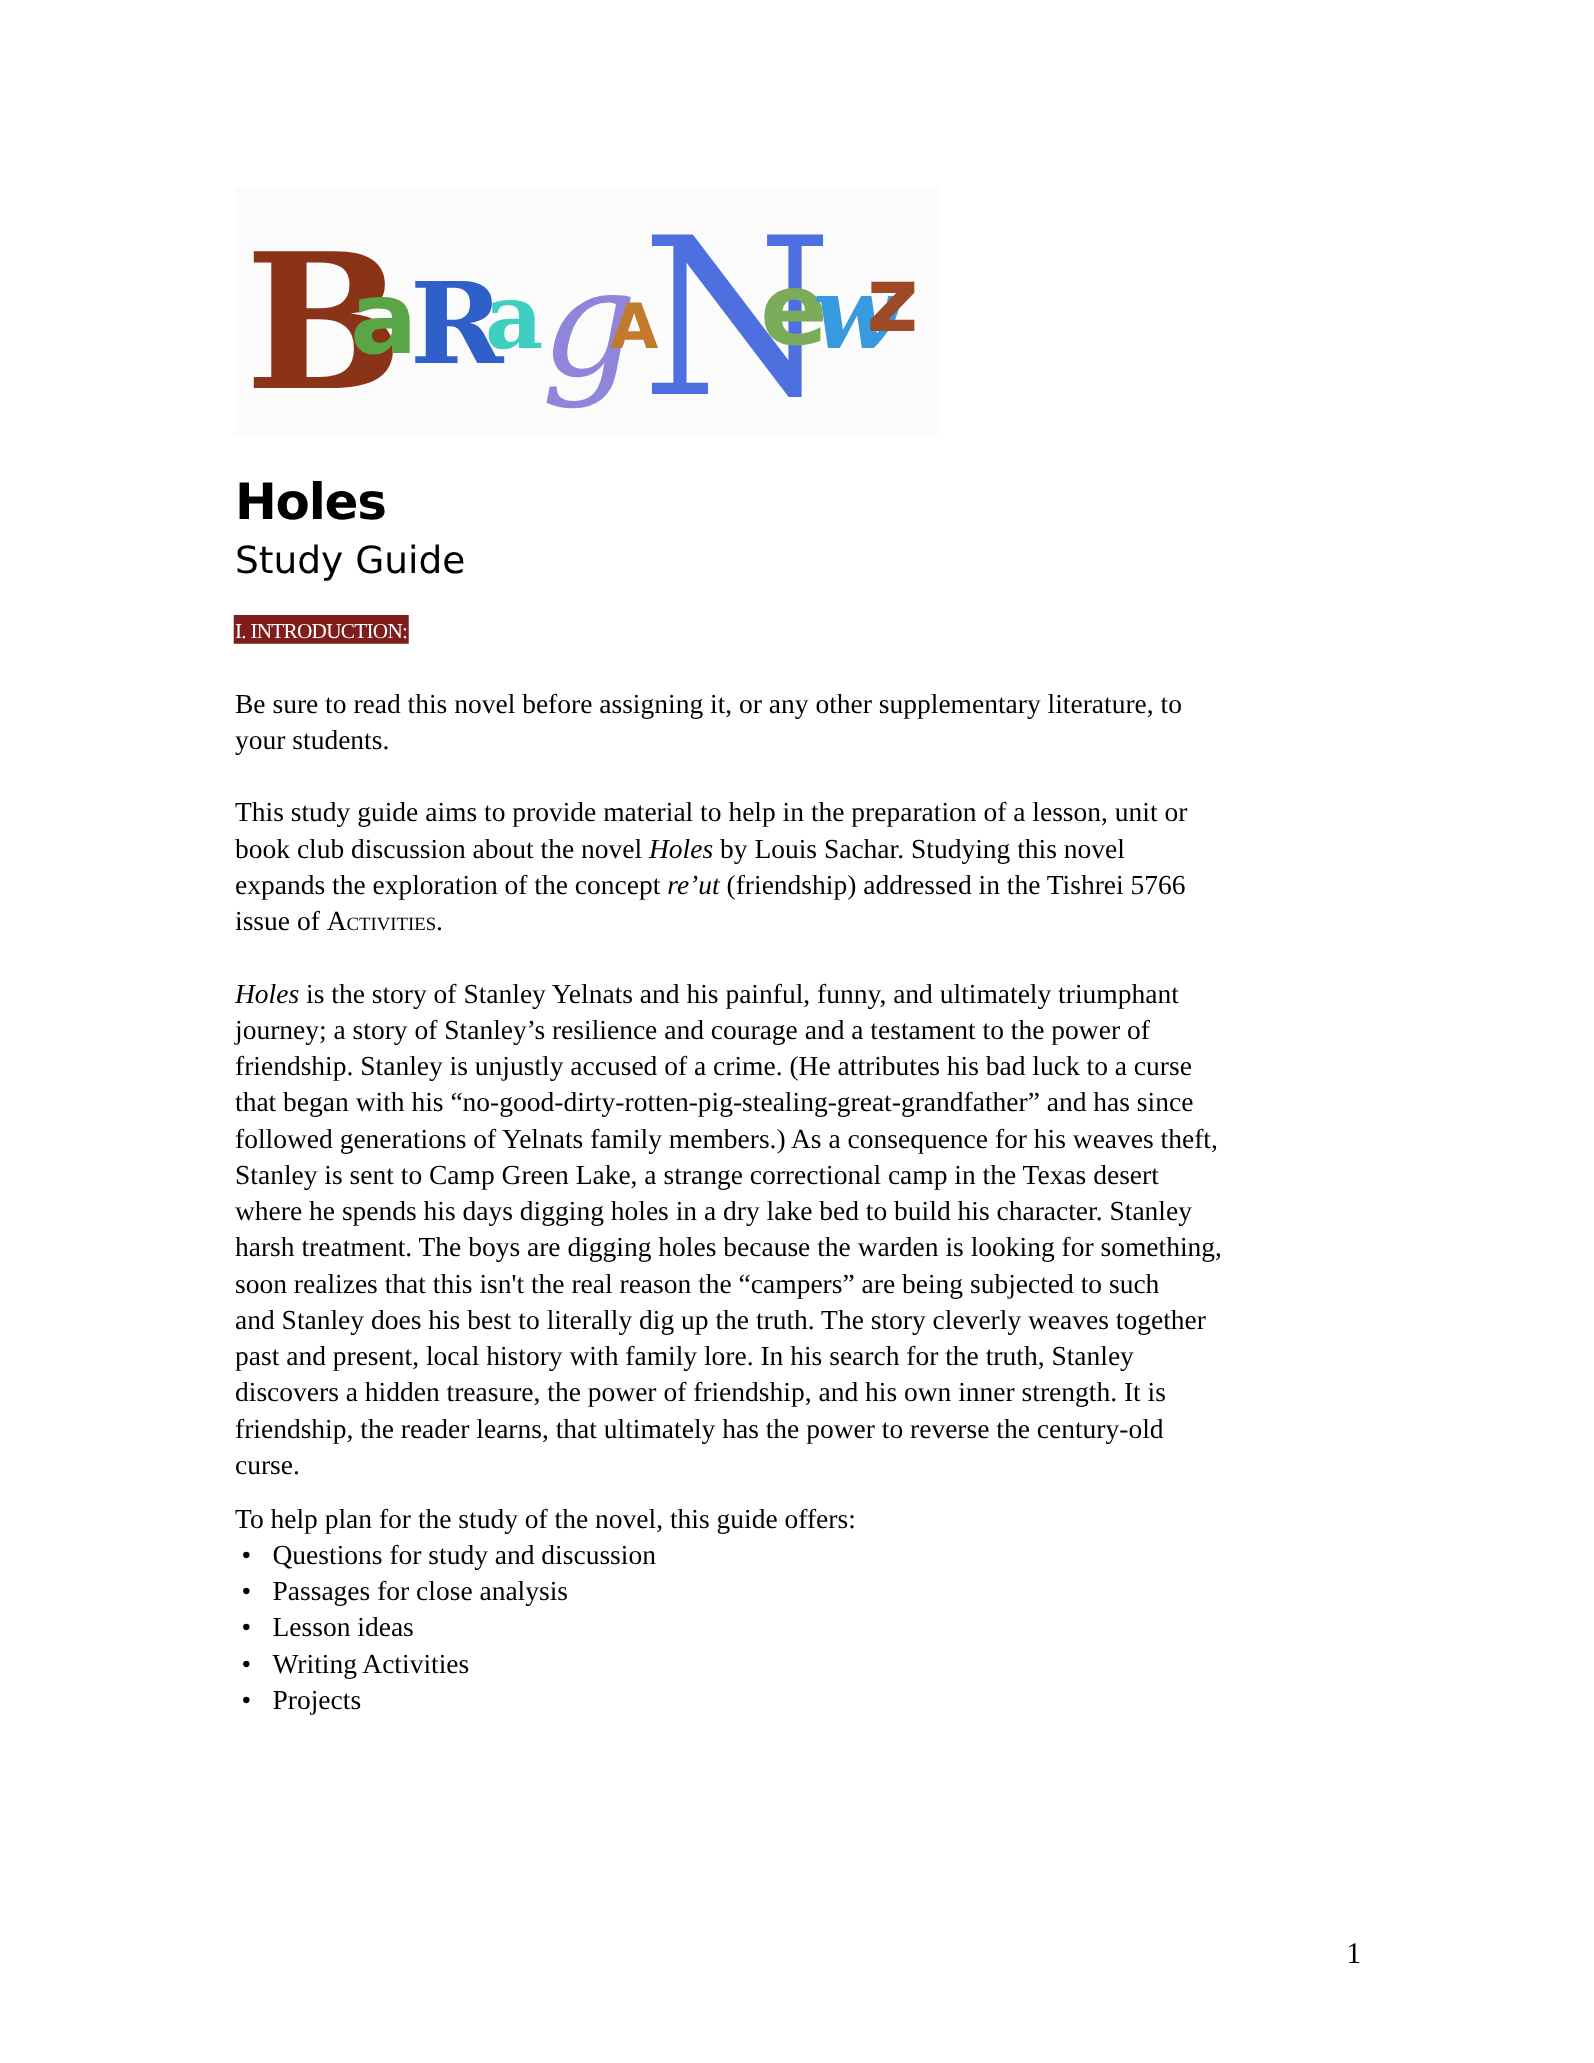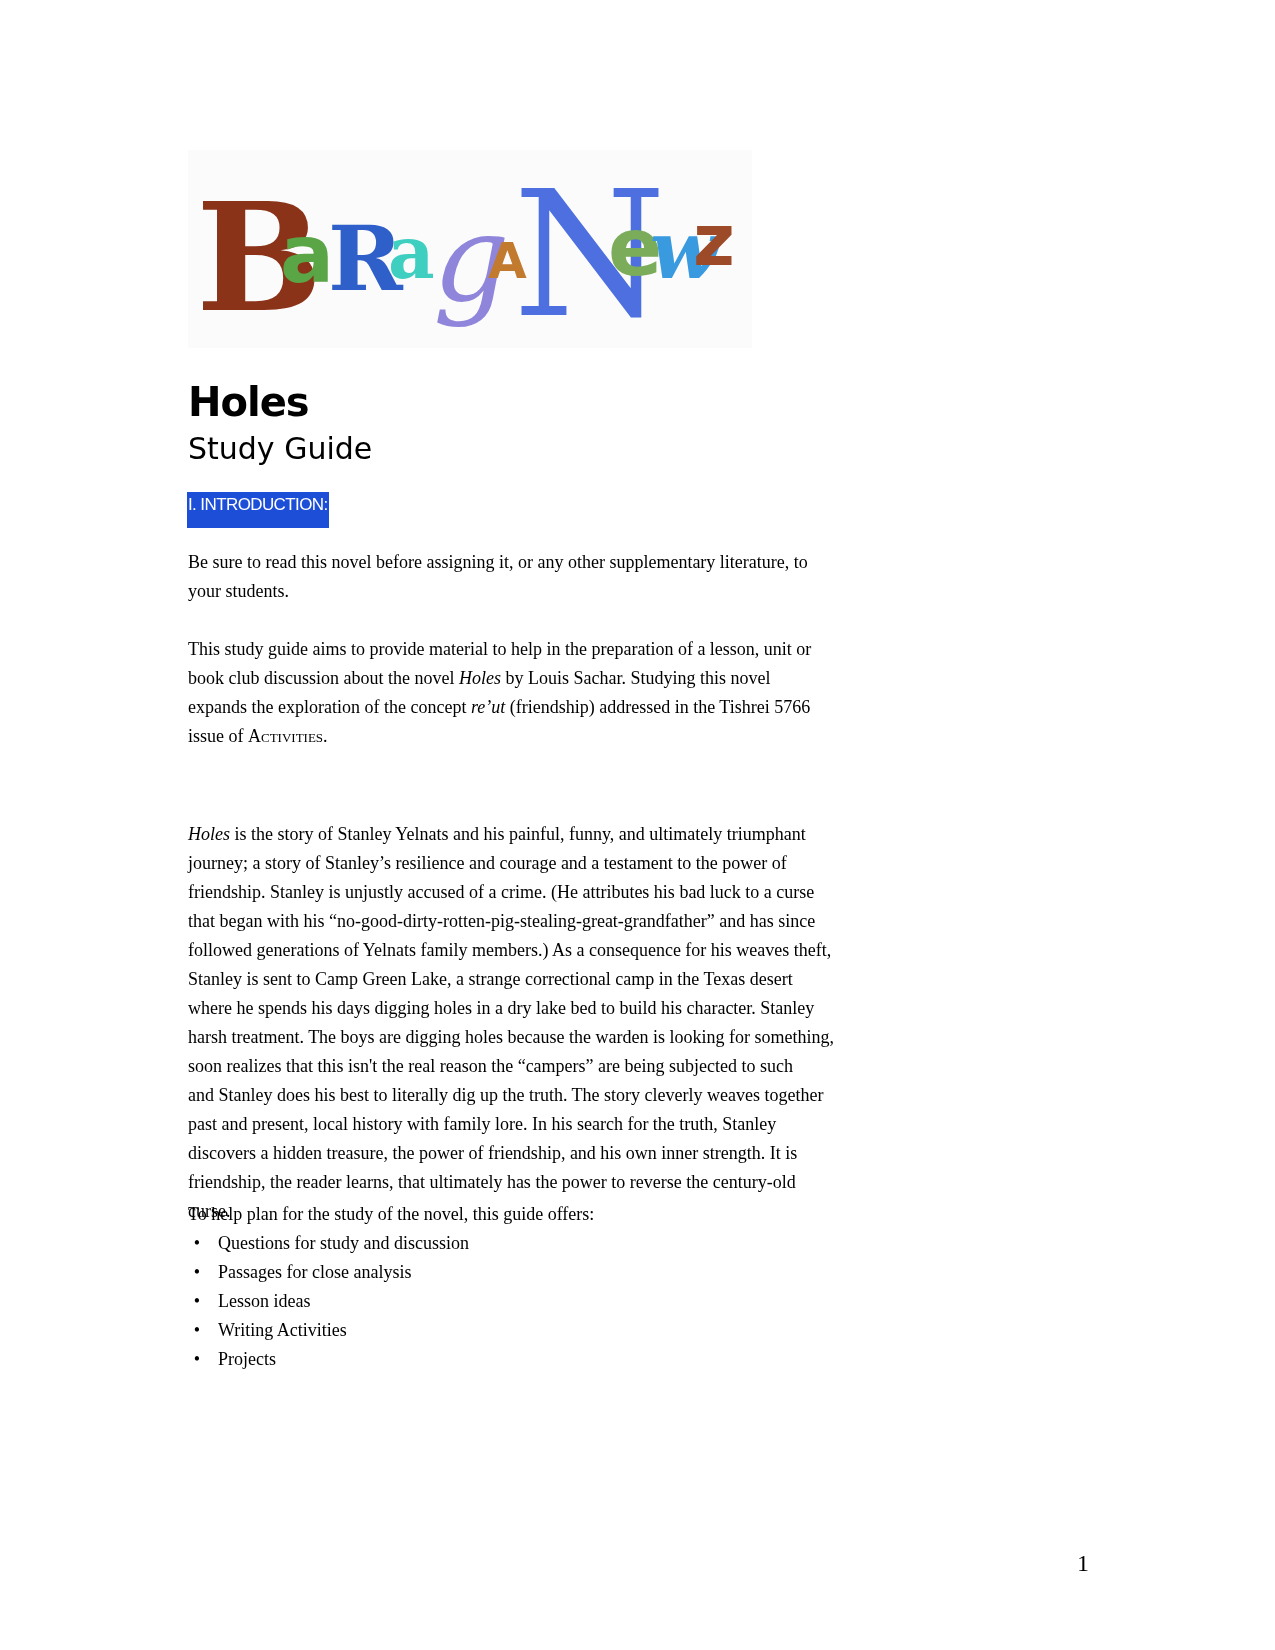--- a/index.html
+++ b/index.html
@@ -16,38 +16,38 @@
   .title {
     position: absolute; left: 188px; top: 378px;
     font-family: "DejaVu Sans", sans-serif; font-weight: bold;
     font-size: 40px; letter-spacing: -1px; color: #000; line-height: 48px;
   }
   .subtitle {
     position: absolute; left: 188px; top: 432px;
     font-family: "DejaVu Sans", sans-serif; font-size: 30px; color: #000; line-height: 34px;
   }
   .section-label {
-    position: absolute; left: 187px; top: 492px; height: 36px;
-    background: #1d4ed8; color: #fff;
-    font-family: Liberation Sans, sans-serif; font-size: 17px; line-height: 25px;
+    position: absolute; left: 187px; top: 492px; height: 23px;
+    background: #7f1d1d; color: #fff;
+    font-family: Liberation Serif, serif; font-size: 17px; line-height: 25px;
     padding: 0 1px; letter-spacing: -0.6px;
   }
 
   .body-text {
     position: absolute; left: 188px; width: 905px;
-    font-family: "Liberation Serif", serif; font-size: 18px; line-height: 29px;
+    font-family: "Liberation Serif", serif; font-size: 22px; line-height: 29px;
     color: #000;
   }
   .line { display: block; white-space: nowrap; }
   .sc { font-variant: small-caps; }
   em { font-style: italic; }
 
   .p1 { top: 548px; }
   .p2 { top: 635px; }
-  .p3 { top: 780px; margin-top: 40px; }
+  .p3 { top: 780px; }
   .p4 { top: 1200px; }
 
   .bullets { list-style: none; margin: 0; padding: 0; }
   .bullets li { position: relative; padding-left: 30px; line-height: 29px; height: 29px; }
   .bullets li .bullet {
     position: absolute; left: 2px; top: 0; width: 14px; text-align: center;
   }
 
   .page-number {
     position: absolute; left: 1077px; top: 1549px;

